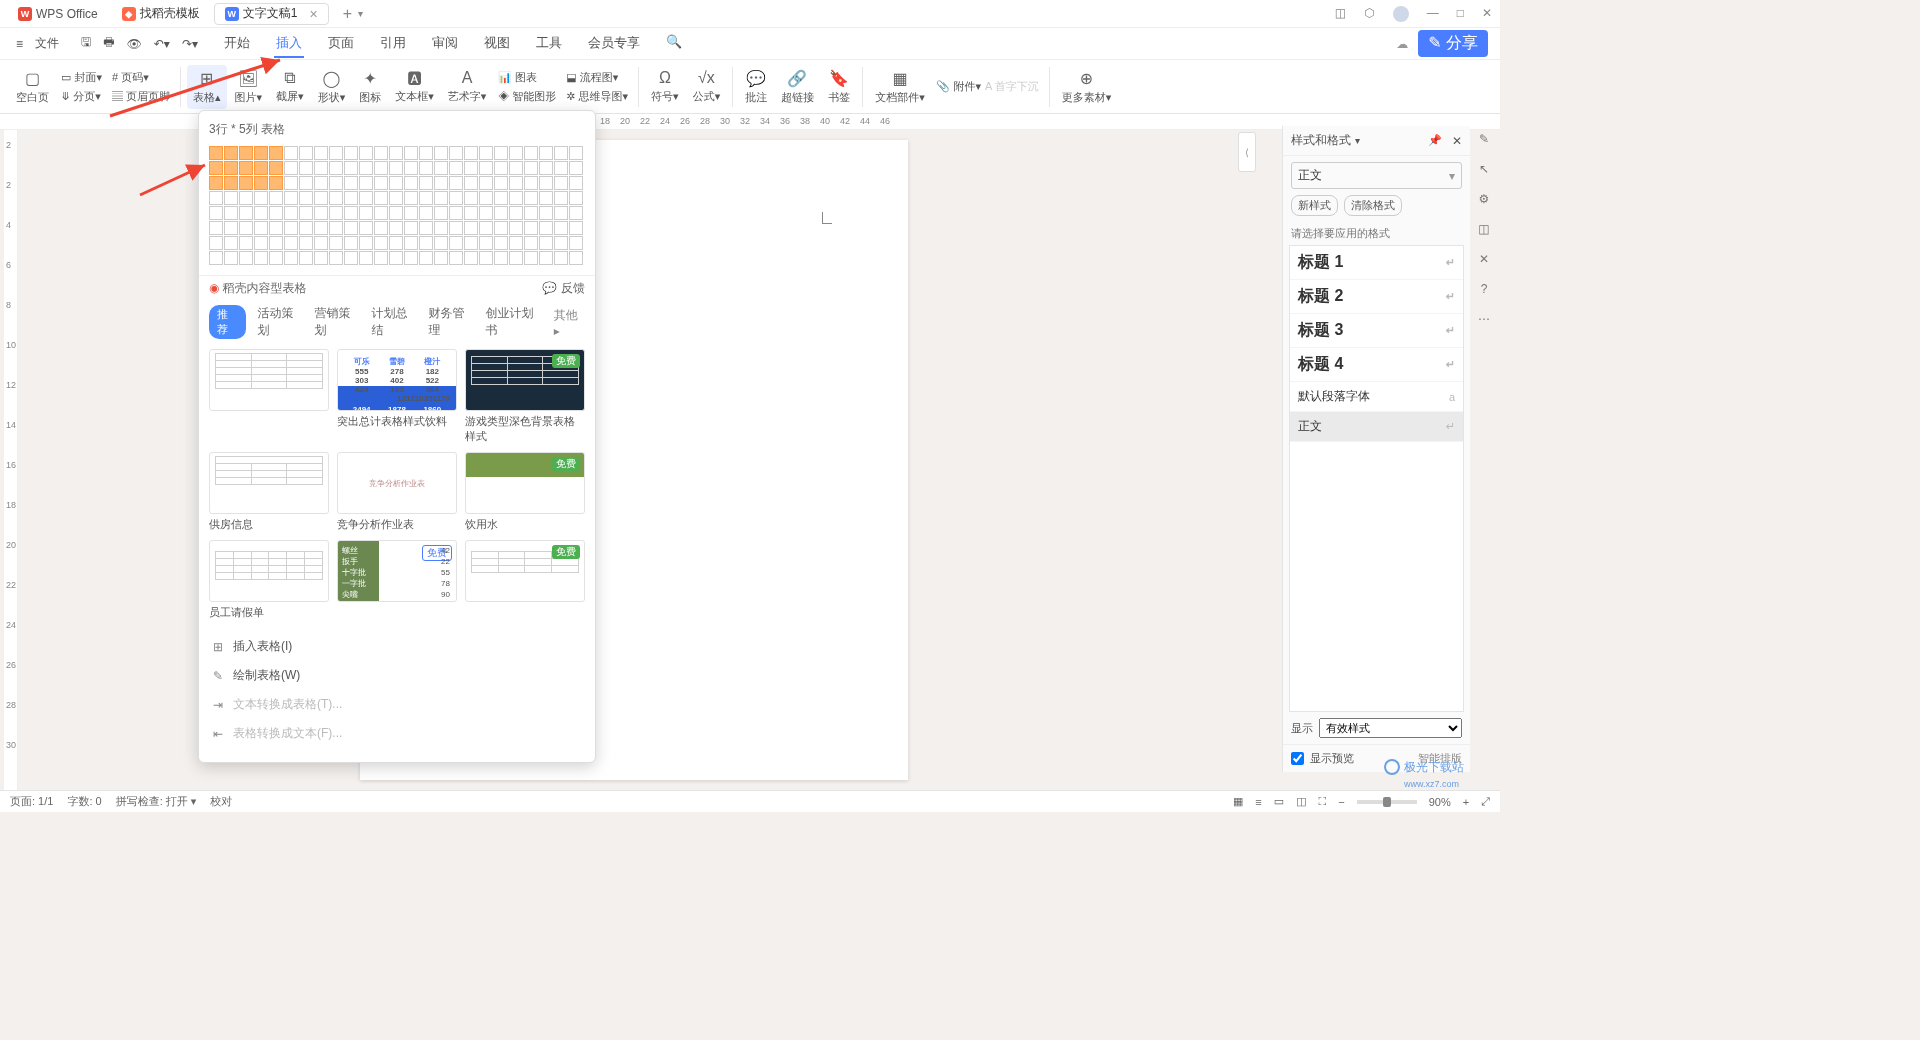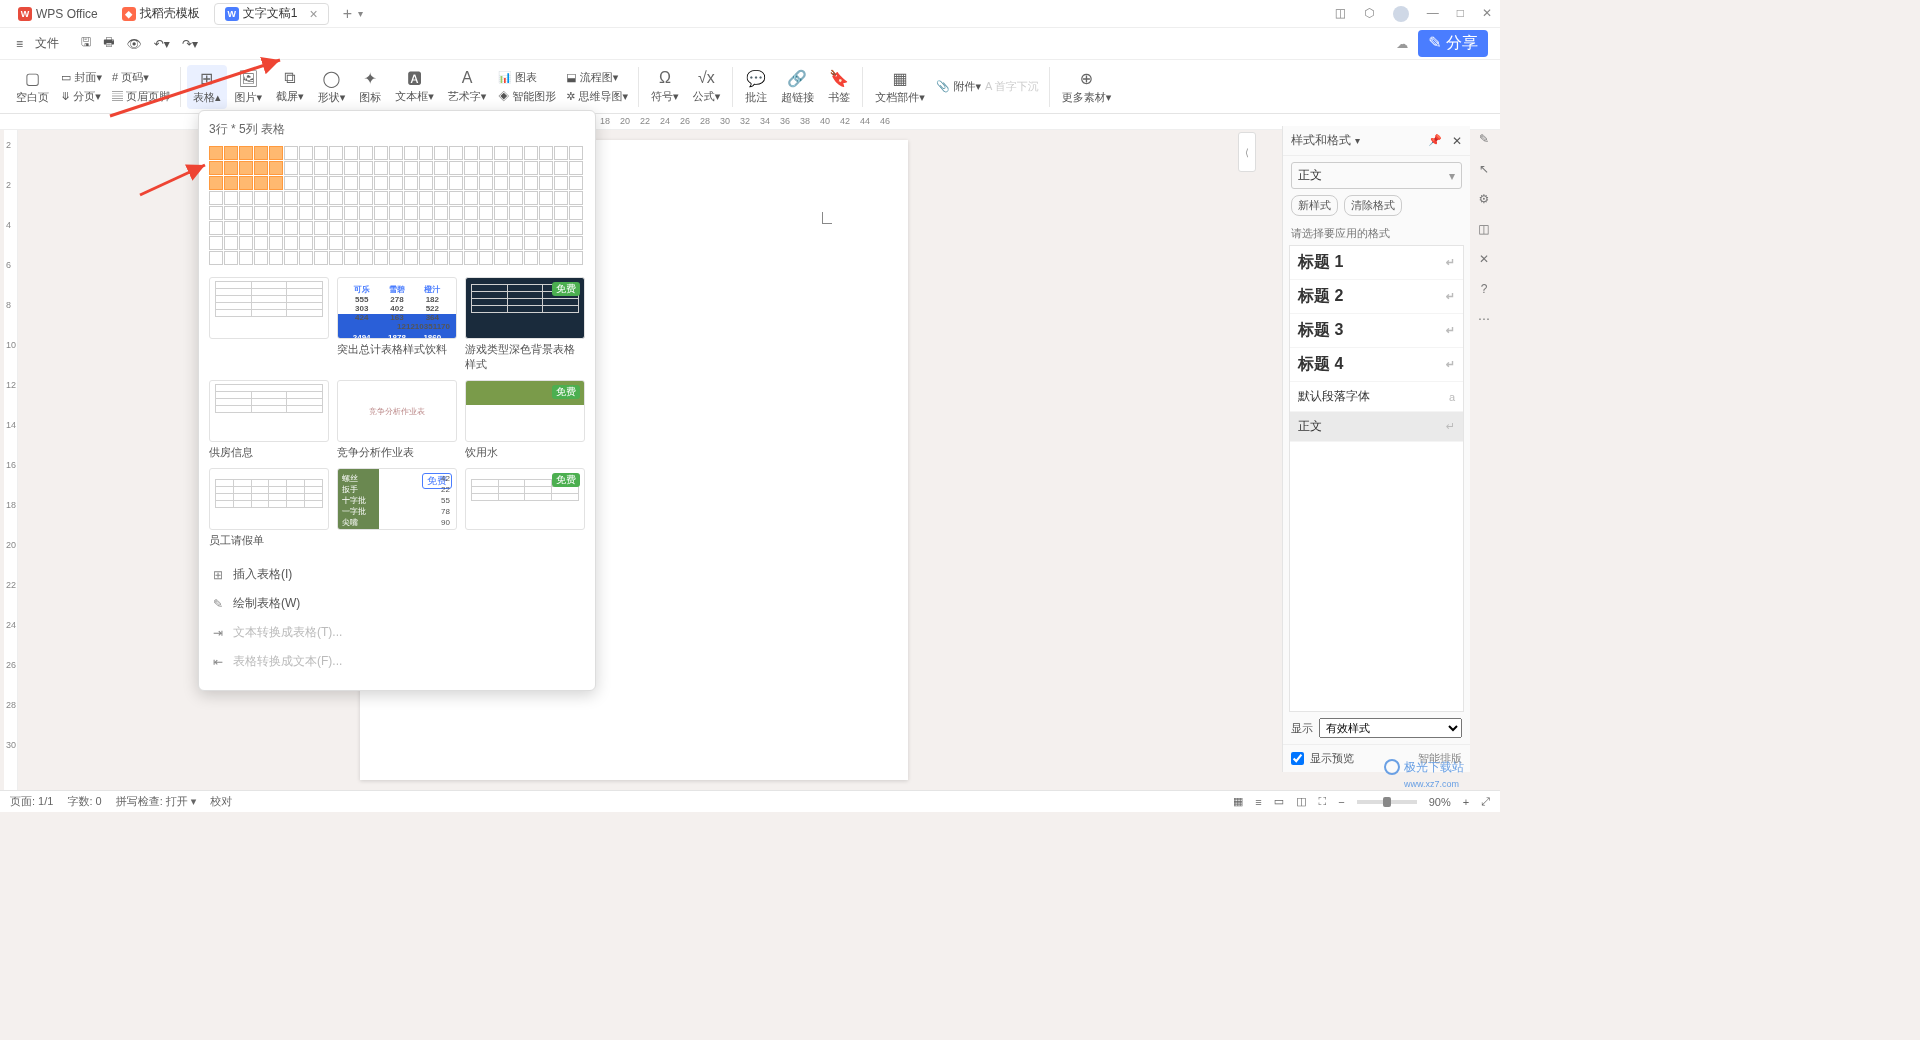--- a/index.html
+++ b/index.html
@@ -110,20 +110,31 @@
 </div>
 
 <div class="menubar">
   <span class="menubtn">≡</span>
   <span class="menubtn">文件</span>
   <span class="menubtn" style="margin-left:10px">🖫</span>
   <span class="menubtn">🖶</span>
   <span class="menubtn">👁</span>
   <span class="menubtn">↶▾</span>
   <span class="menubtn">↷▾</span>
+  <div class="menutabs">
+    <span>开始</span>
+    <span class="active">插入</span>
+    <span>页面</span>
+    <span>引用</span>
+    <span>审阅</span>
+    <span>视图</span>
+    <span>工具</span>
+    <span>会员专享</span>
+    <span style="color:#999">🔍</span>
+  </div>
   <div class="share">
     <span style="color:#999">☁</span>
     <span class="sharebtn">✎ <span>分享</span></span>
   </div>
 </div>
 
 <div class="ribbon">
   <div class="ribgroup">
       <span class="icon">▢</span>
       <span>空白页</span>
@@ -453,20 +464,33 @@
       <div class="cell"></div>
       <div class="cell"></div>
       <div class="cell"></div>
       <div class="cell"></div>
       <div class="cell"></div>
       <div class="cell"></div>
       <div class="cell"></div>
       <div class="cell"></div>
       <div class="cell"></div>
     </div>
+  <div class="sect">
+    <span><span class="dot">◉</span><span>稻壳内容型表格</span></span>
+    <span>💬 <span>反馈</span></span>
+  </div>
+  <div class="cats">
+    <span class="cat active">推荐</span>
+    <span>活动策划</span>
+    <span>营销策划</span>
+    <span>计划总结</span>
+    <span>财务管理</span>
+    <span>创业计划书</span>
+    <span class="more"><span>其他</span> ▸</span>
+  </div>
   <div class="templates">
     <div class="tmpl"><div class="thumb">
           <table class="minitbl">
             <tbody>
               <tr>
                 <td></td>
                 <td></td>
                 <td></td>
               </tr>
               <tr>

